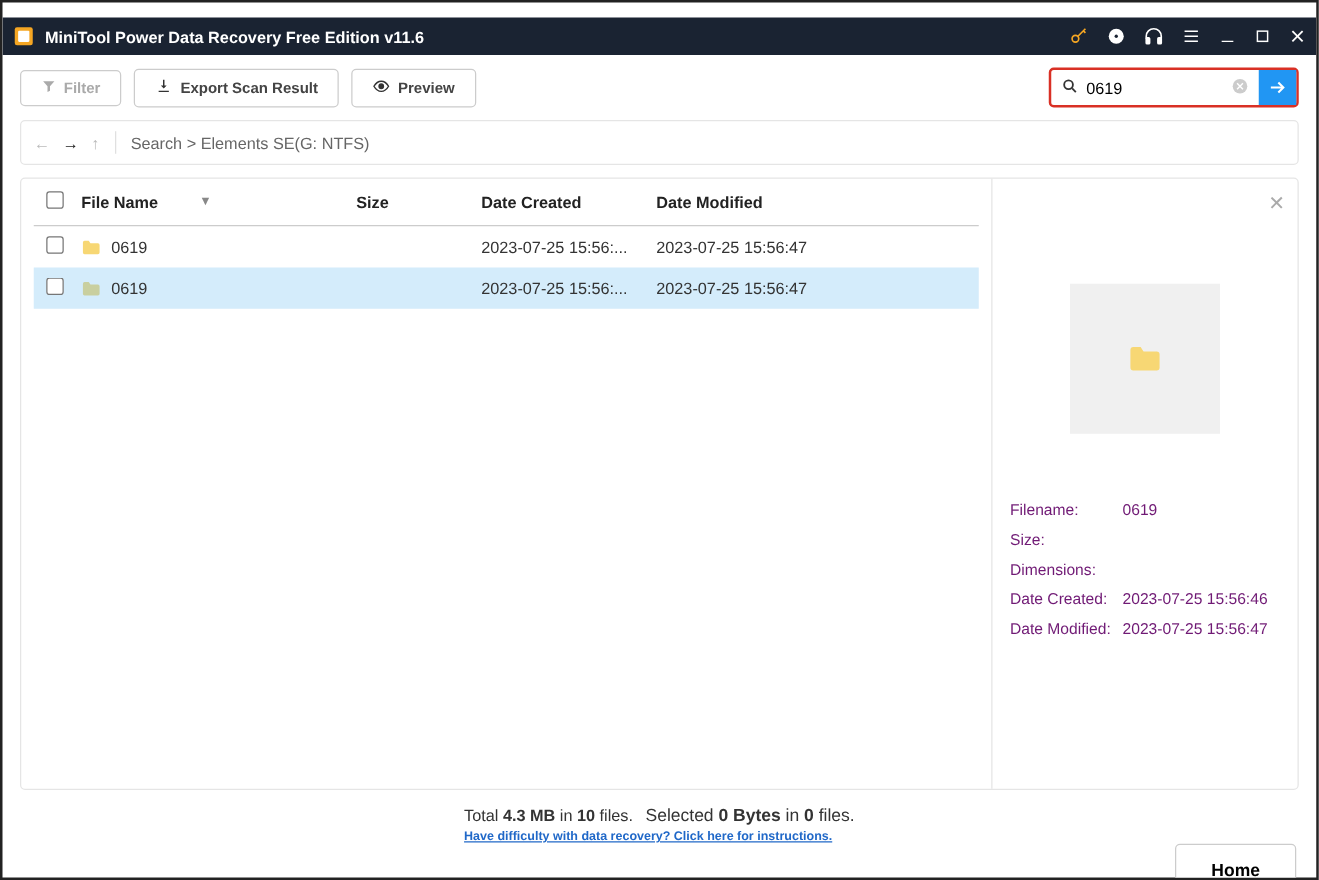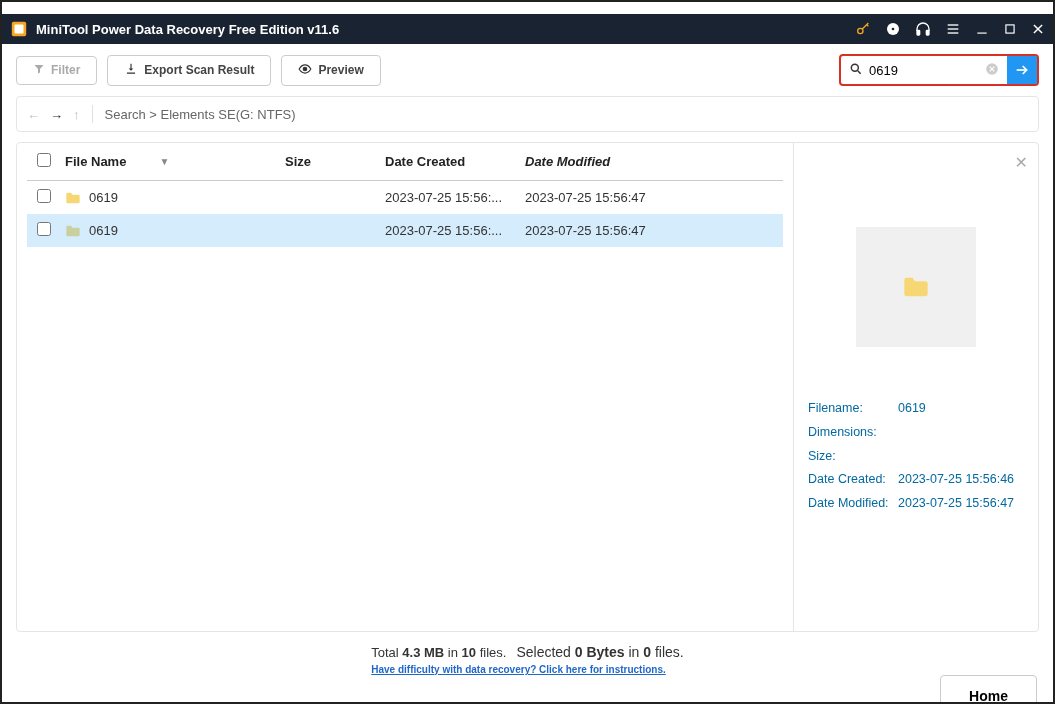--- a/index.html
+++ b/index.html
@@ -20,33 +20,33 @@
   .breadcrumb-bar { border: 1px solid #e5e5e5; border-radius: 4px; margin: 0 14px 10px 14px; padding: 8px 10px; display: flex; align-items: center; gap: 12px; font-size: 13px; color: #666; }
   .breadcrumb-bar .nav-arrows { display: flex; gap: 10px; align-items: center; }
   .breadcrumb-bar .divider { width: 1px; height: 18px; background: #e0e0e0; }
   .content { display: flex; margin: 0 14px; border: 1px solid #e5e5e5; border-radius: 4px; height: 490px; }
   .list-pane { flex: 1; display: flex; flex-direction: column; }
   .list-header { display: flex; align-items: center; padding: 10px 10px; border-bottom: 1px solid #ccc; font-weight: bold; font-size: 13px; color: #222; margin: 0 10px; }
   .list-header .col-check { width: 28px; }
   .list-header .col-name { flex: 0 0 220px; display: flex; align-items: center; gap: 33px; }
   .list-header .col-size { flex: 0 0 100px; }
   .list-header .col-created { flex: 0 0 140px; }
-  .list-header .col-modified { flex: 0 0 140px; font-style: italic; }
+  .list-header .col-modified { flex: 0 0 140px; }
   .row { display: flex; align-items: center; padding: 8px 10px; font-size: 13px; color: #333; margin: 0 10px; }
   .row.selected { background: #d4ecfb; }
   .row .col-check { width: 28px; }
   .row .col-name { flex: 0 0 220px; display: flex; align-items: center; gap: 8px; }
   .row .col-size { flex: 0 0 100px; }
   .row .col-created { flex: 0 0 140px; }
   .row .col-modified { flex: 0 0 140px; }
   .folder-icon { width: 16px; height: 14px; }
   .preview-pane { width: 245px; border-left: 1px solid #e5e5e5; padding: 14px; position: relative; }
   .preview-pane .close { position: absolute; top: 10px; right: 10px; color: #aaa; cursor: pointer; font-size: 16px; }
   .preview-pane .thumb { width: 120px; height: 120px; background: #f0f0f0; margin: 70px auto 50px auto; display: flex; align-items: center; justify-content: center; }
-  .preview-pane .meta { font-size: 12.5px; color: #0369a1; line-height: 1.9; }
+  .preview-pane .meta { font-size: 12.5px; color: #701a75; line-height: 1.9; }
   .preview-pane .meta .mrow { display: flex; }
   .preview-pane .meta .mlabel { width: 90px; }
   .footer { display: flex; align-items: center; padding: 12px 16px; font-size: 13px; flex-direction: column; }
   .footer .summary-block { display: flex; flex-direction: column; gap: 4px; }
   .footer .summary-line { display: flex; gap: 10px; align-items: baseline; }
   .footer a { color: #2068c8; text-decoration: underline; font-size: 10px; font-weight: bold; }
   .footer .actions { margin-left: auto; display: flex; gap: 14px; }
   .footer .actions button { border: 1px solid #ccc; border-radius: 4px; padding: 12px 28px; background: #fff; font-size: 14px; font-weight: bold; cursor: pointer; }
   .footer .actions button.save { color: #bbb; }
   input[type=checkbox] { width: 14px; height: 14px; }
@@ -206,25 +206,25 @@
       <svg viewBox="0 0 24 20" width="28" height="24">
           <path fill="#f7d774" d="M2 4a2 2 0 012-2h5l2 3h9a2 2 0 012 2v9a2 2 0 01-2 2H4a2 2 0 01-2-2z"></path>
         </svg>
     </div>
     <div class="meta">
       <div class="mrow">
           <span class="mlabel">Filename:</span>
           <span>0619</span>
         </div>
       <div class="mrow">
+          <span class="mlabel">Size:</span>
+          <span></span>
+        </div>
+      <div class="mrow">
           <span class="mlabel">Dimensions:</span>
-          <span></span>
-        </div>
-      <div class="mrow">
-          <span class="mlabel">Size:</span>
           <span></span>
         </div>
       <div class="mrow">
           <span class="mlabel">Date Created:</span>
           <span>2023-07-25 15:56:46</span>
         </div>
       <div class="mrow">
           <span class="mlabel">Date Modified:</span>
           <span>2023-07-25 15:56:47</span>
         </div>

